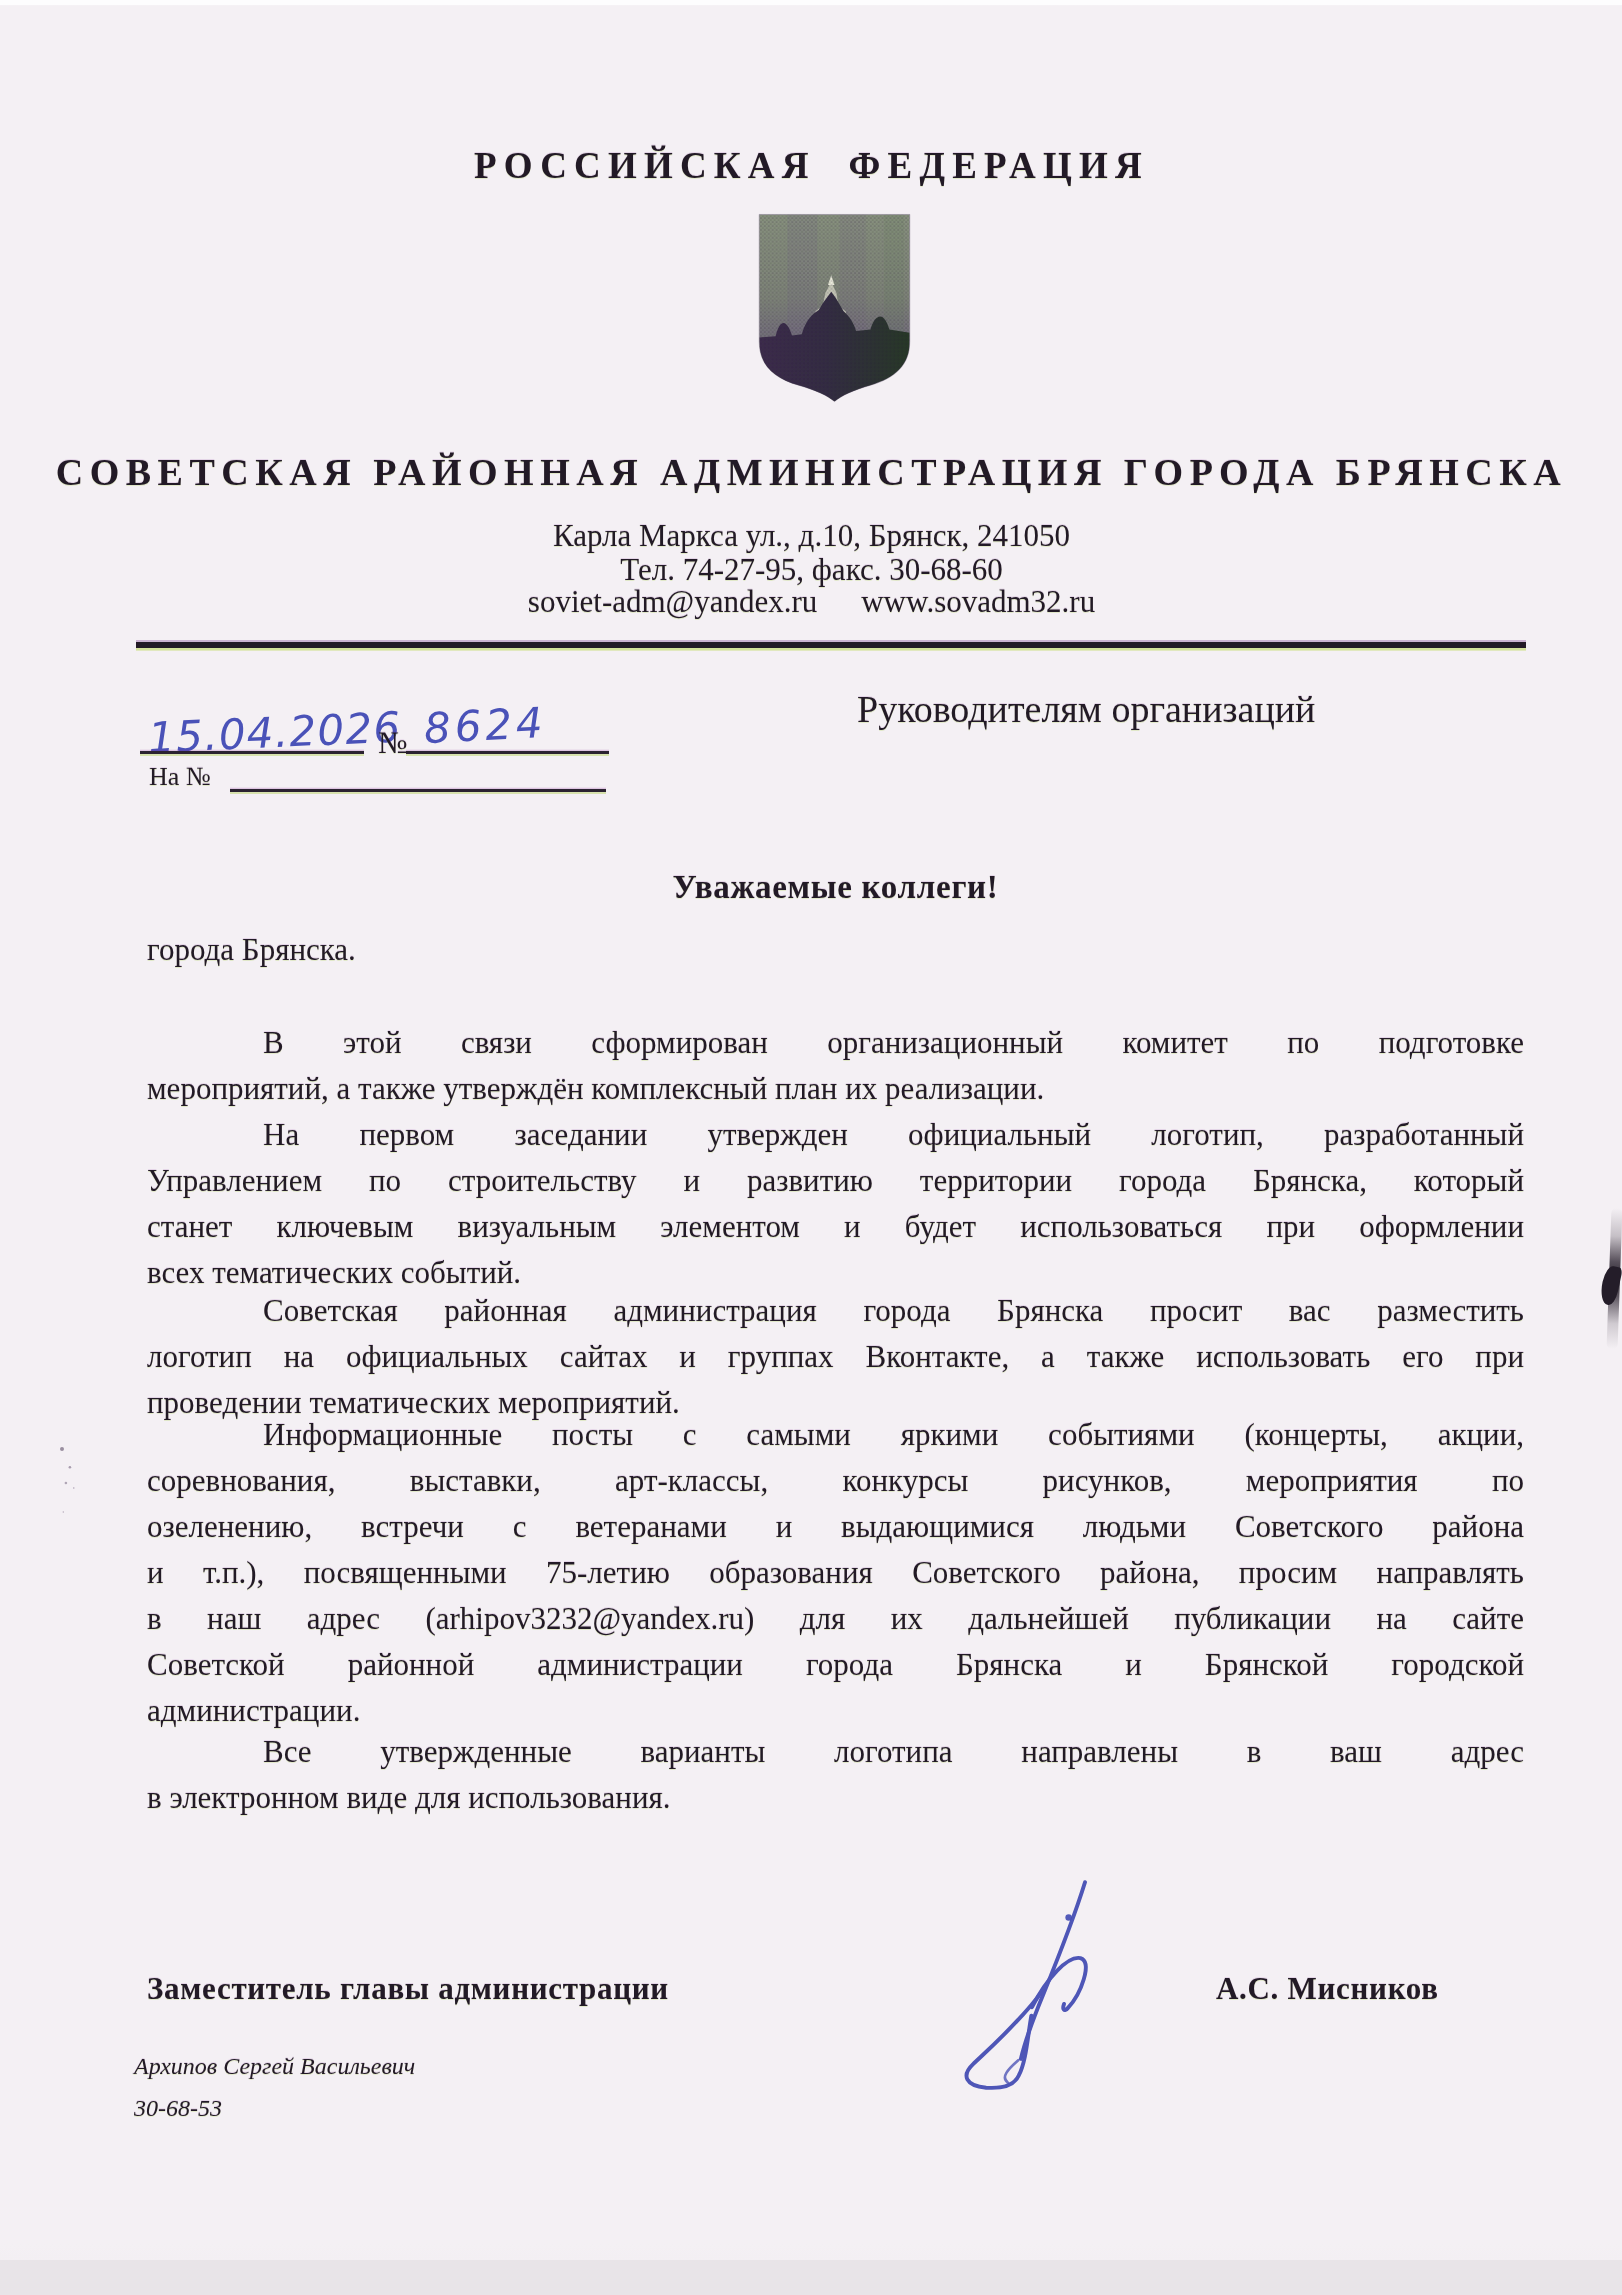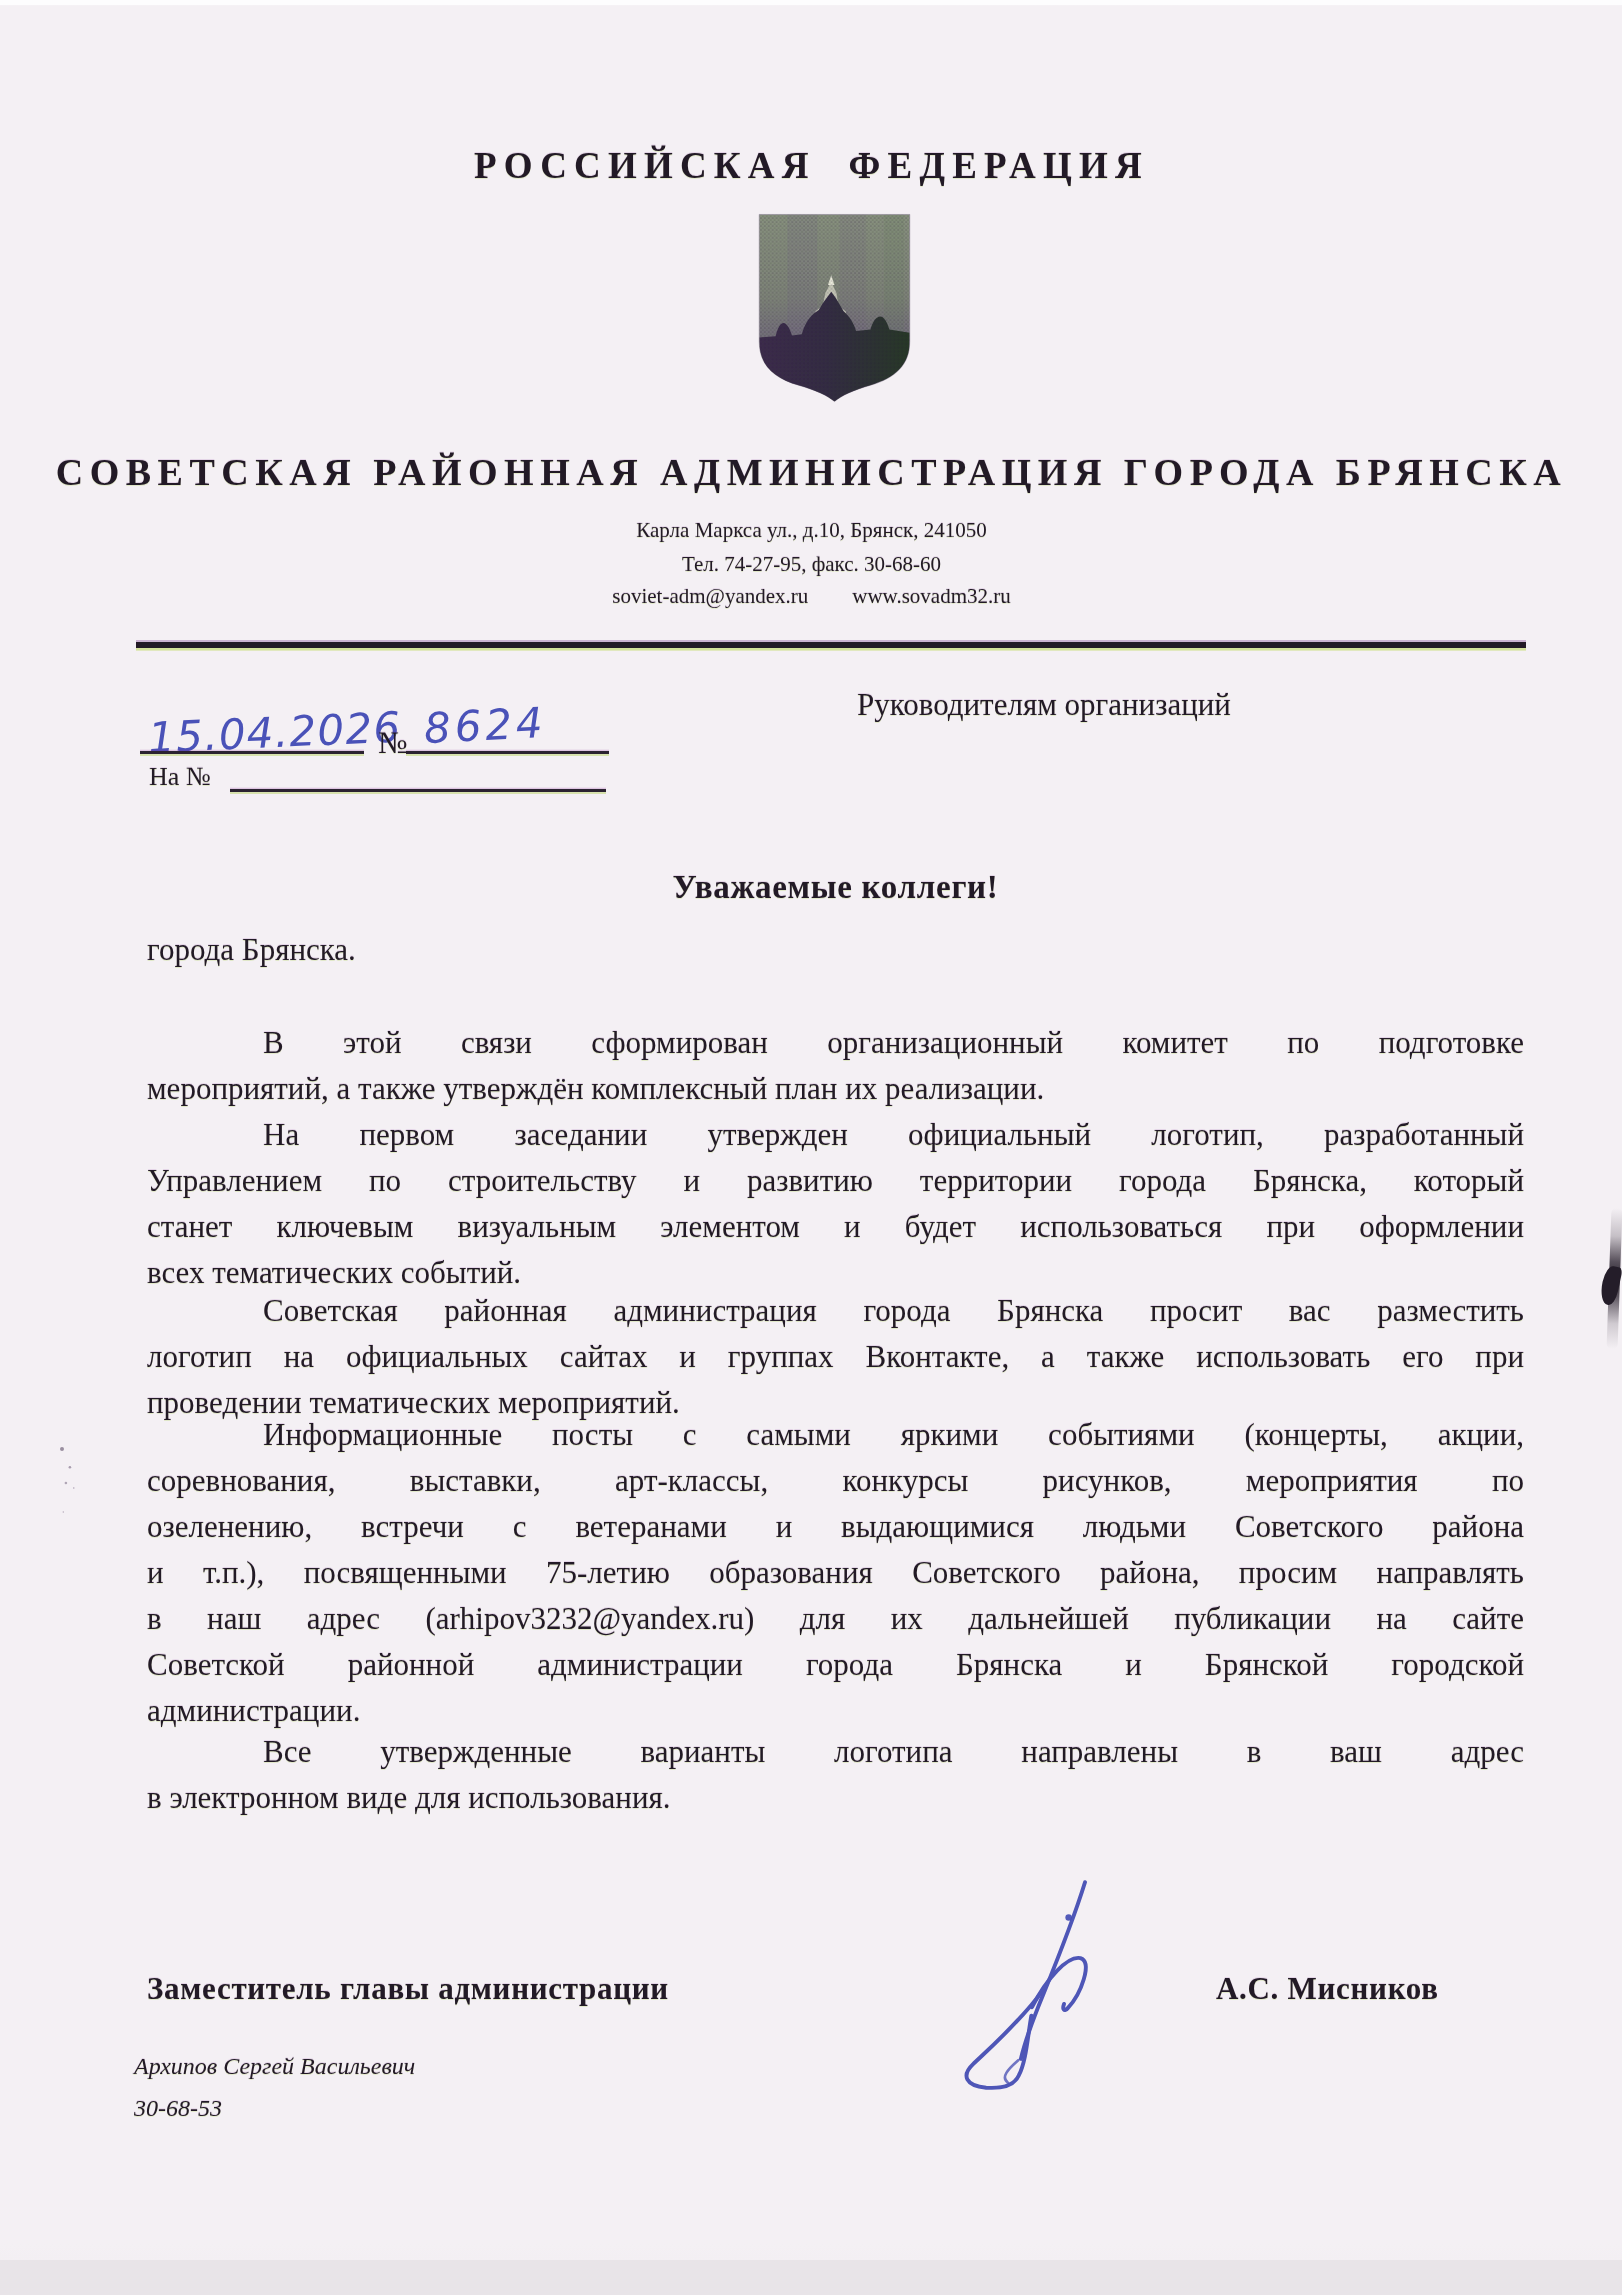--- a/index.html
+++ b/index.html
@@ -7,29 +7,29 @@
     position:relative;width:1623px;height:2260px;overflow:hidden;
     background:linear-gradient(180deg,#fbfafc 0px,#f4f0f4 6.5px,#f4f0f4 2244px,#f1edf1 2295px);
     font-family:"Liberation Serif","DejaVu Serif",serif;color:#221a26;
   }
   .abs{position:absolute;}
   .print{color:#221a26;text-shadow:0 1.3px 0 rgba(150,200,30,0.20),0 -1.3px 0 rgba(130,40,150,0.14);}
   .center{left:0;width:1623px;text-align:center;}
   .pre{white-space:pre;}
   .country{top:144px;font-size:37px;font-weight:bold;letter-spacing:7.2px;}
   .org{top:450px;font-size:38px;font-weight:bold;letter-spacing:6.5px;}
-  .addr{font-size:21px;}
+  .addr{font-size:31px;}
   .a1{top:518px;}
   .a2{top:552px;}
   .a3{top:584px;}
   .site-gap{margin-left:44px;}
   .coat{left:756px;top:213px;width:157px;height:190px;}
   .rule{left:136px;top:642px;width:1390px;height:5.9px;background:#231a26;
         box-shadow:0 2.6px 0 rgba(168,205,30,0.42),0 -2px 0 rgba(110,35,130,0.30);}
-  .recipient{left:857px;top:687px;font-size:31px;}
+  .recipient{left:857px;top:687px;font-size:38px;}
   .hw{font-family:"DejaVu Sans",sans-serif;font-style:italic;color:#4a52b8;}
   .hw-date{left:148px;top:708px;font-size:42px;letter-spacing:1.3px;transform:rotate(-2.5deg);}
   .hw-num{left:424px;top:701px;font-size:42px;letter-spacing:3.9px;transform:rotate(-3deg);}
   .numsign{left:378px;top:725px;font-size:31px;}
   .nano{left:149px;top:762px;font-size:26px;}
   .uline{position:absolute;height:3.3px;background:#2b2231;
          box-shadow:0 2px 0 rgba(160,200,40,0.35),0 -1.3px 0 rgba(140,40,160,0.22);}
   .u1{left:140px;top:751px;width:224px;}
   .u2{left:406px;top:751px;width:203px;}
   .u3{left:230px;top:789px;width:376px;}

